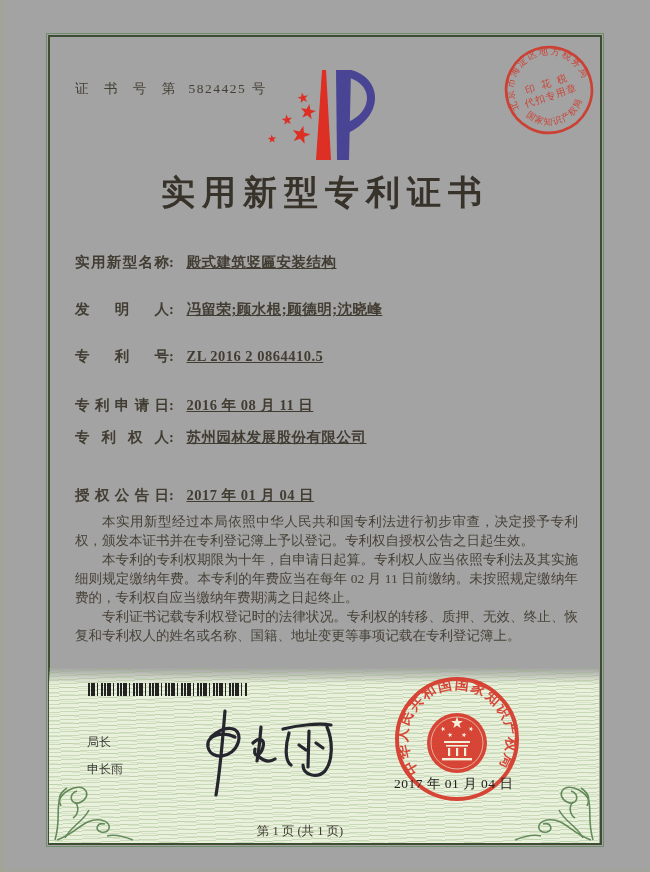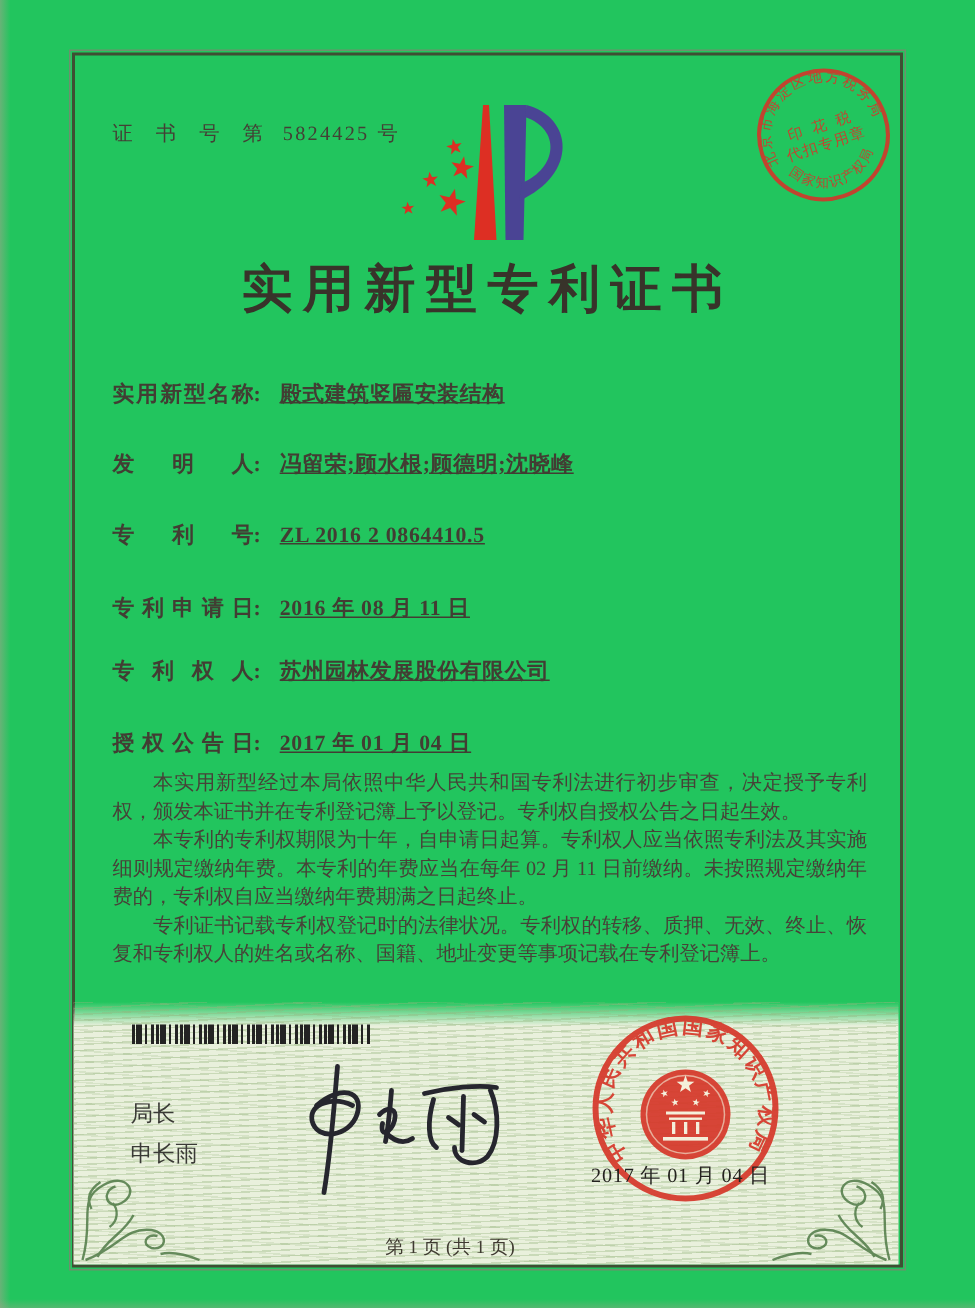--- a/index.html
+++ b/index.html
@@ -1,17 +1,17 @@
 <!DOCTYPE html>
 <html><head>
 <meta charset="utf-8">
 <style>
   html,body{margin:0;padding:0;}
   .page{
-    position:relative;width:650px;height:872px;background:#22c55e;
+    position:relative;width:650px;height:872px;background:#a3a3a3;
     font-family:"Liberation Serif","DejaVu Serif",serif;color:#3c372e;overflow:hidden;
   }
   .page::before{content:"";position:absolute;left:0;top:0;bottom:0;width:7px;
     background:linear-gradient(90deg,rgba(160,165,140,.55),rgba(160,165,140,0));z-index:9;}
   .page::after{content:"";position:absolute;left:0;right:0;bottom:0;height:6px;
     background:linear-gradient(0deg,rgba(160,165,140,.4),rgba(160,165,140,0));z-index:9;}
   .frame{position:absolute;left:46px;top:33px;width:556px;height:812px;
     border:1px solid #6f8f6d;}
   .frame-inner{position:absolute;left:1px;top:1px;right:1px;bottom:1px;border:2px solid #3f4e33;}
   .certno{position:absolute;left:75px;top:80px;font-size:13.5px;color:#443f35;white-space:nowrap;}
@@ -34,21 +34,21 @@
       repeating-linear-gradient(184deg,rgba(148,180,124,.22) 0 1px,rgba(0,0,0,0) 1px 7px),
       linear-gradient(180deg,rgba(233,240,220,0) 0,rgba(233,240,220,1) 16px);}
   .flourish{position:absolute;bottom:0;}
   .flourish.left{left:0;}
   .flourish.right{right:0;transform:scaleX(-1);}
   .barcode{position:absolute;left:88px;top:683px;width:159px;height:13px;
     background:repeating-linear-gradient(90deg,#232323 0 2px,rgba(0,0,0,0) 2px 3px,
       #232323 3px 7px,rgba(0,0,0,0) 7px 9px,#232323 9px 10px,rgba(0,0,0,0) 10px 13px,
       #232323 13px 15px,rgba(0,0,0,0) 15px 16px);}
   .director{position:absolute;left:87px;top:729px;font-family:"Liberation Sans","DejaVu Sans",sans-serif;
-    font-size:15px;color:#3a3a36;line-height:27px;}
+    font-size:12px;color:#3a3a36;line-height:27px;}
   .signature{position:absolute;left:183px;top:703px;}
   .main-seal{position:absolute;left:393px;top:675px;}
   .main-seal text{fill:#d6392b;font-family:"Liberation Serif","DejaVu Serif",serif;}
   .seal-date{position:absolute;left:394px;top:775px;font-size:13.5px;color:#24221f;
     letter-spacing:.5px;z-index:5;white-space:nowrap;}
   .page-info{position:absolute;left:160px;top:823px;width:280px;text-align:center;
     font-size:12.5px;color:#3f3a31;}
 </style>
 </head>
 <body>
@@ -108,21 +108,21 @@
     <span class="field-value">冯留荣;顾水根;顾德明;沈晓峰</span>
   </div>
   <div class="field-row" style="top:347px">
     <span class="field-label">专利号</span><span>:</span>
     <span class="field-value">ZL 2016 2 0864410.5</span>
   </div>
   <div class="field-row" style="top:396px">
     <span class="field-label">专利申请日</span><span>:</span>
     <span class="field-value">2016 年 08 月 11 日</span>
   </div>
-  <div class="field-row" style="top:438px">
+  <div class="field-row" style="top:428px">
     <span class="field-label">专利权人</span><span>:</span>
     <span class="field-value">苏州园林发展股份有限公司</span>
   </div>
   <div class="field-row" style="top:486px">
     <span class="field-label">授权公告日</span><span>:</span>
     <span class="field-value">2017 年 01 月 04 日</span>
   </div>
 
   <div class="body-text">
     <p>本实用新型经过本局依照中华人民共和国专利法进行初步审查，决定授予专利权，颁发本证书并在专利登记簿上予以登记。专利权自授权公告之日起生效。</p>

